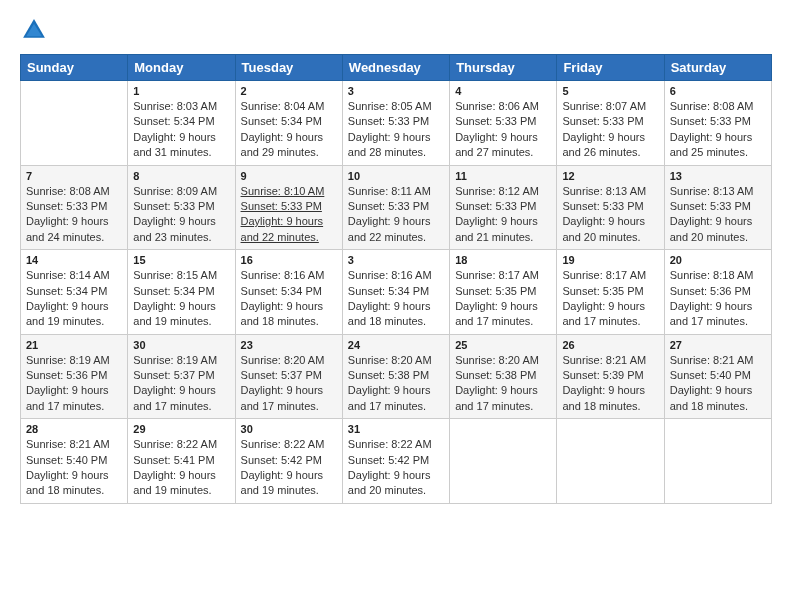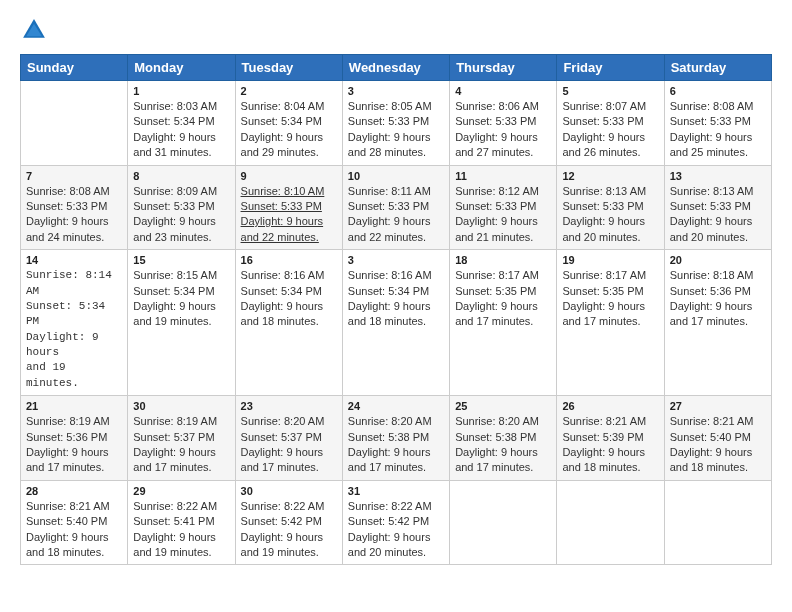--- a/index.html
+++ b/index.html
@@ -225,21 +225,21 @@
             <span class="day-num">13</span>
             <div class="day-info" style="white-space: pre-line;">Sunrise: 8:13 AM
 Sunset: 5:33 PM
 Daylight: 9 hours
 and 20 minutes.</div>
           </td>
         </tr>
         <tr>
           <td>
             <span class="day-num">14</span>
-            <div class="day-info" style="white-space: pre-line; font-family: Liberation Mono, monospace;">Sunrise: 8:14 AM
+            <div class="day-info" style="white-space: pre-line;">Sunrise: 8:14 AM
 Sunset: 5:34 PM
 Daylight: 9 hours
 and 19 minutes.</div>
           </td>
           <td>
             <span class="day-num">15</span>
             <div class="day-info" style="white-space: pre-line;">Sunrise: 8:15 AM
 Sunset: 5:34 PM
 Daylight: 9 hours
 and 19 minutes.</div>

